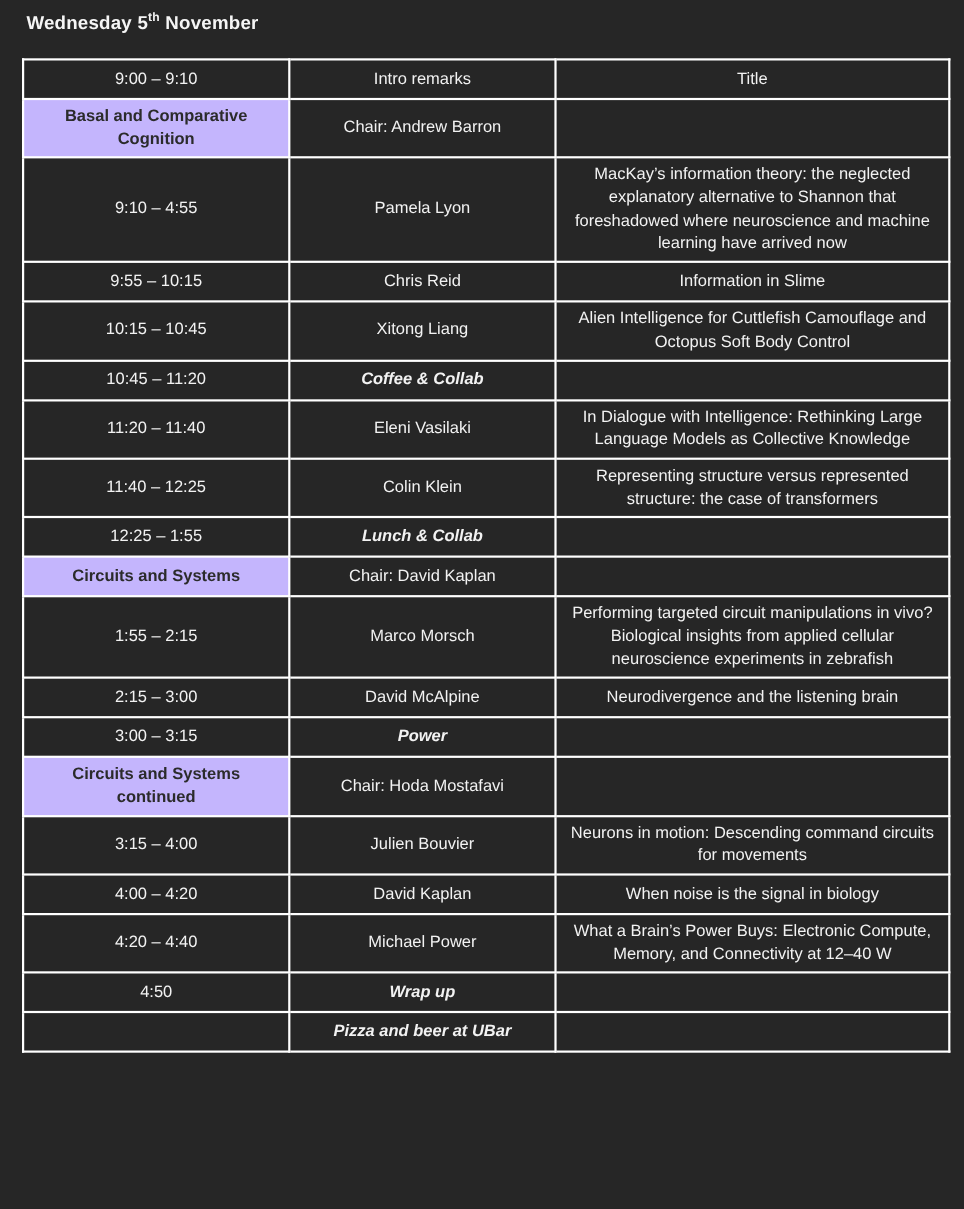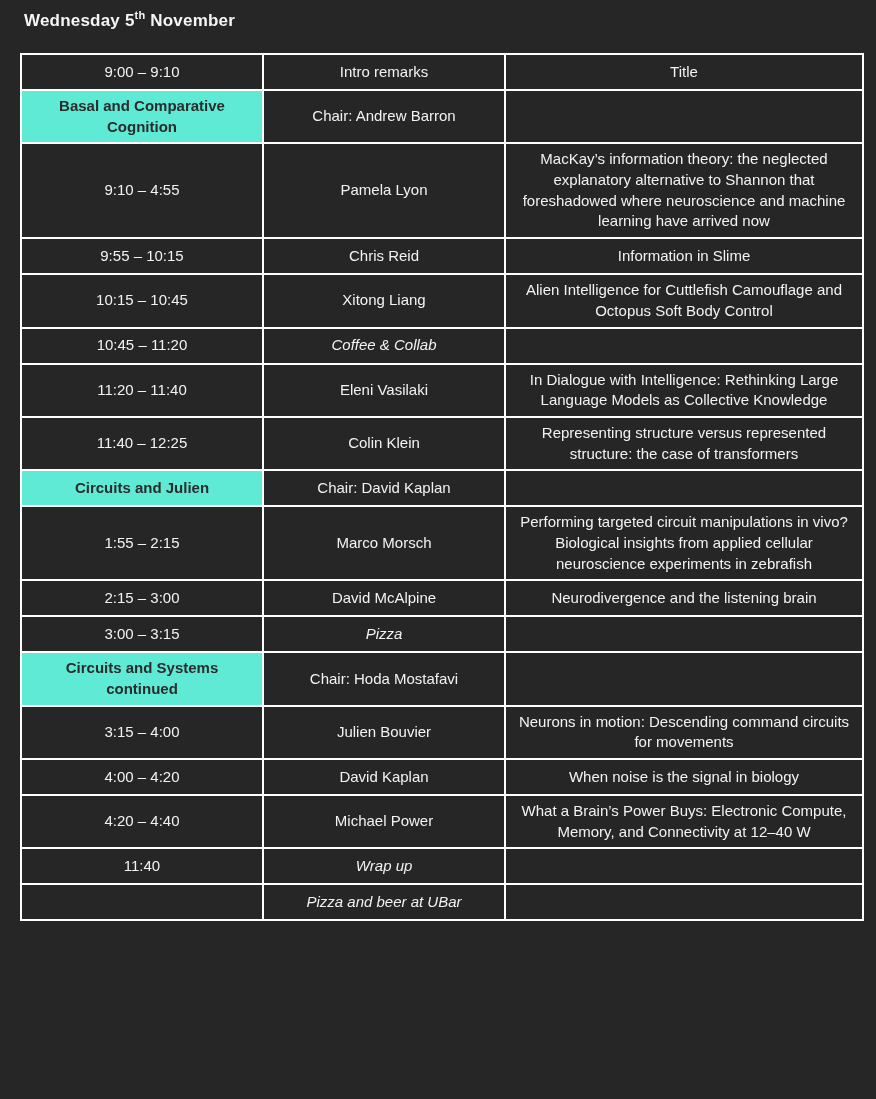--- a/index.html
+++ b/index.html
@@ -43,26 +43,26 @@
     line-height: 1.38;
     padding: 5px 9px;
     word-wrap: break-word;
   }
   .col-time  { width: 222px; margin-left: 24px; }
   .col-mid   { width: 222px; }
   .col-title { width: 338px; }
   tr.row-normal td { height: 24px; }
   tr.row-break td, tr.row-section td { height: 24px; }
   tr.row-section td.col-time {
-    background: #5eead4;
+    background: #c4b5fd;
     color: #2b2b2b;
     font-weight: bold;
   }
   tr.row-break td.col-mid {
-    font-weight: normal;
+    font-weight: bold;
     font-style: italic;
   }
 </style>
 </head>
 <body>
 
 <div class="page">
   <h1 class="page-title"><span>Wednesday 5</span><sup>th</sup><span> November</span></h1>
 
   <table class="schedule">
@@ -100,38 +100,43 @@
         <tr class="row-normal">
           <td class="col-time">11:20 – 11:40</td>
           <td class="col-mid">Eleni Vasilaki</td>
           <td class="col-title">In Dialogue with Intelligence: Rethinking Large Language Models as Collective Knowledge</td>
         </tr>
         <tr class="row-normal">
           <td class="col-time">11:40 – 12:25</td>
           <td class="col-mid">Colin Klein</td>
           <td class="col-title">Representing structure versus represented structure: the case of transformers</td>
         </tr>
+        <tr class="row-break">
+          <td class="col-time">12:25 – 1:55</td>
+          <td class="col-mid">Lunch &amp; Collab</td>
+          <td class="col-title"></td>
+        </tr>
         <tr class="row-section">
-          <td class="col-time">Circuits and Julien</td>
+          <td class="col-time">Circuits and Systems</td>
           <td class="col-mid">Chair: David Kaplan</td>
           <td class="col-title"></td>
         </tr>
         <tr class="row-normal">
           <td class="col-time">1:55 – 2:15</td>
           <td class="col-mid">Marco Morsch</td>
           <td class="col-title">Performing targeted circuit manipulations in vivo? Biological insights from applied cellular neuroscience experiments in zebrafish</td>
         </tr>
         <tr class="row-normal">
           <td class="col-time">2:15 – 3:00</td>
           <td class="col-mid">David McAlpine</td>
           <td class="col-title">Neurodivergence and the listening brain</td>
         </tr>
         <tr class="row-break">
           <td class="col-time">3:00 – 3:15</td>
-          <td class="col-mid">Pizza</td>
+          <td class="col-mid">Power</td>
           <td class="col-title"></td>
         </tr>
         <tr class="row-section">
           <td class="col-time">Circuits and Systems continued</td>
           <td class="col-mid">Chair: Hoda Mostafavi</td>
           <td class="col-title"></td>
         </tr>
         <tr class="row-normal">
           <td class="col-time">3:15 – 4:00</td>
           <td class="col-mid">Julien Bouvier</td>
@@ -141,21 +146,21 @@
           <td class="col-time">4:00 – 4:20</td>
           <td class="col-mid">David Kaplan</td>
           <td class="col-title">When noise is the signal in biology</td>
         </tr>
         <tr class="row-normal">
           <td class="col-time">4:20 – 4:40</td>
           <td class="col-mid">Michael Power</td>
           <td class="col-title">What a Brain’s Power Buys: Electronic Compute, Memory, and Connectivity at 12–40 W</td>
         </tr>
         <tr class="row-break">
-          <td class="col-time">11:40</td>
+          <td class="col-time">4:50</td>
           <td class="col-mid">Wrap up</td>
           <td class="col-title"></td>
         </tr>
         <tr class="row-break">
           <td class="col-time"></td>
           <td class="col-mid">Pizza and beer at UBar</td>
           <td class="col-title"></td>
         </tr>
       </tbody>
   </table>

